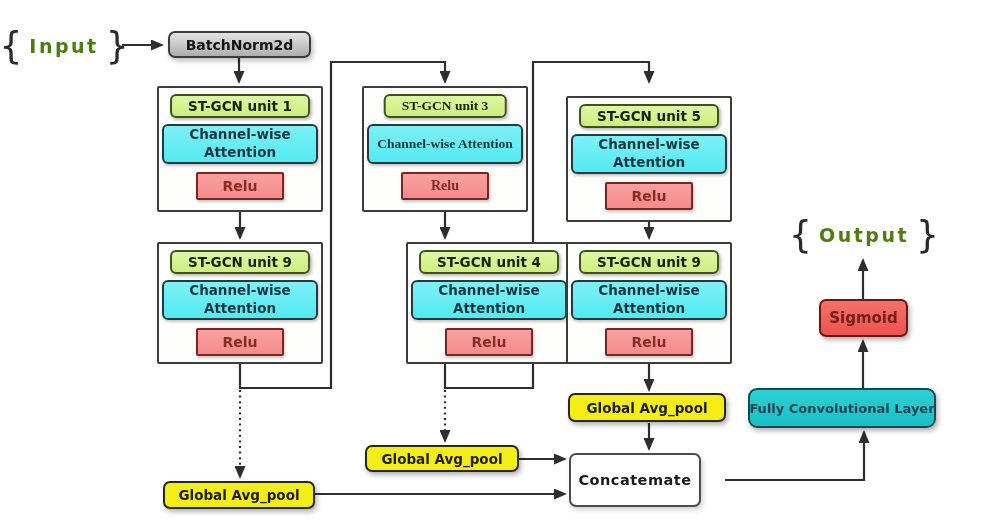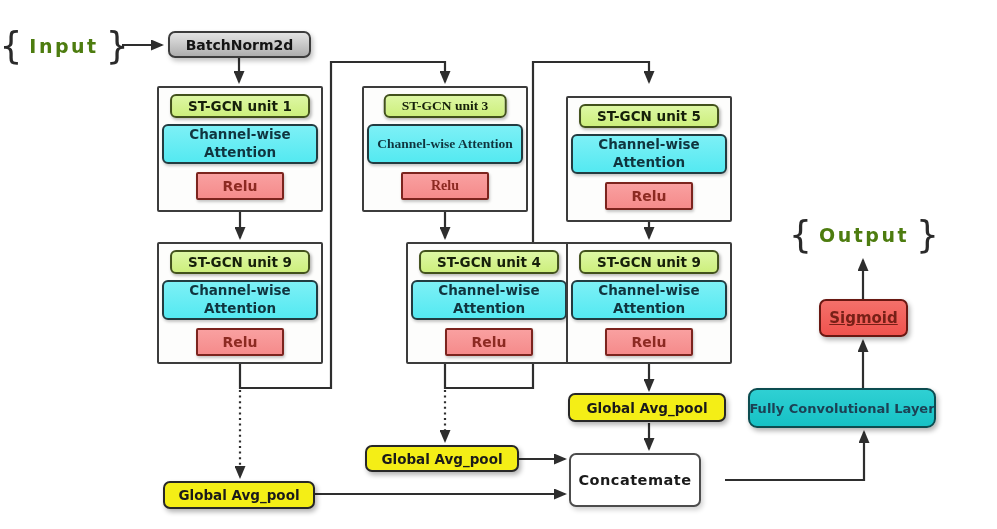--- a/index.html
+++ b/index.html
@@ -126,21 +126,21 @@
   </div>
 
   <div class="pool-box" style="left:163px;top:481px;width:152px;height:28px;">Global Avg_pool</div>
   <div class="pool-box" style="left:365px;top:445px;width:154px;height:27px;">Global Avg_pool</div>
   <div class="pool-box" style="left:568px;top:393px;width:158px;height:29px;">Global Avg_pool</div>
 
   <div class="concat-box" style="left:569px;top:453px;width:132px;height:54px;">Concatemate</div>
 
   <div class="fcl-box" style="left:748px;top:388px;width:188px;height:40px;">Fully Convolutional Layer</div>
 
-  <div class="sigmoid-box" style="left:819px;top:299px;width:89px;height:38px;text-decoration:underline;">Sigmoid</div>
+  <div class="sigmoid-box" style="left:819px;top:299px;width:89px;height:38px;">Sigmoid</div>
 
   <div class="io-label" style="left:800px;top:214px;width:128px;height:42px;">
     <span class="brace">{</span>
     <span class="io-text">Output</span>
     <span class="brace">}</span>
   </div>
 
 </div>
 
 </body></html>

